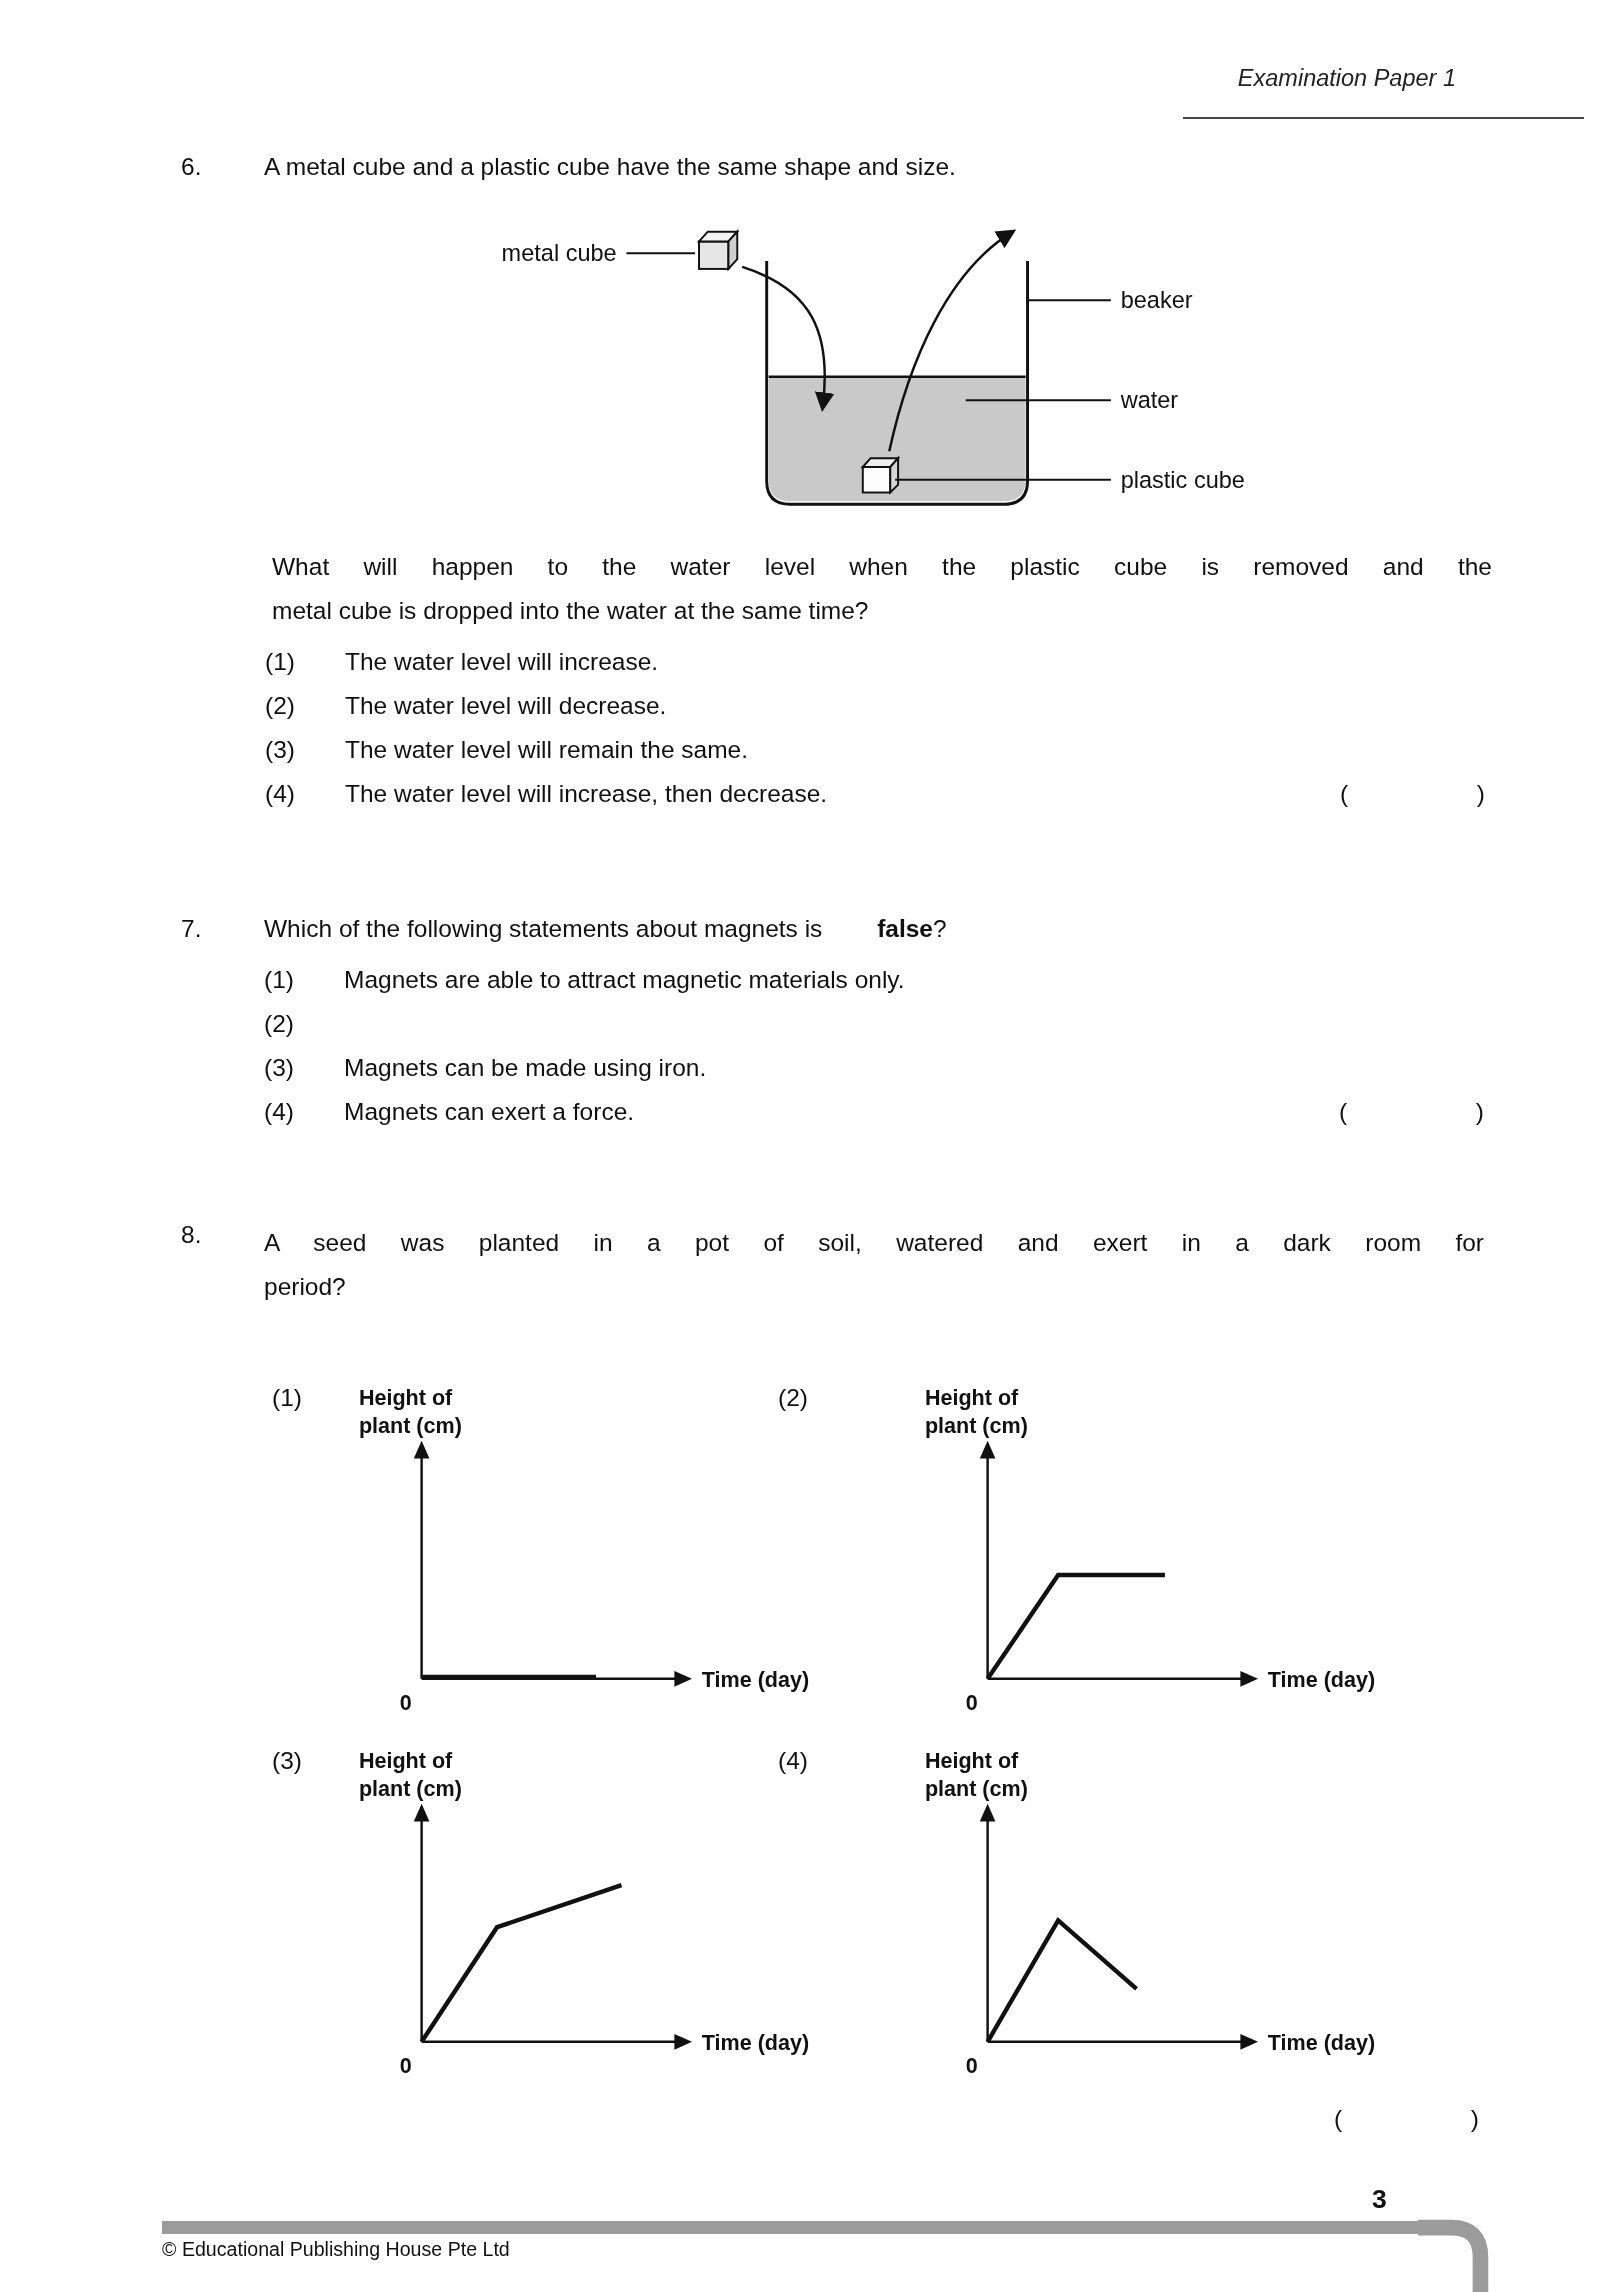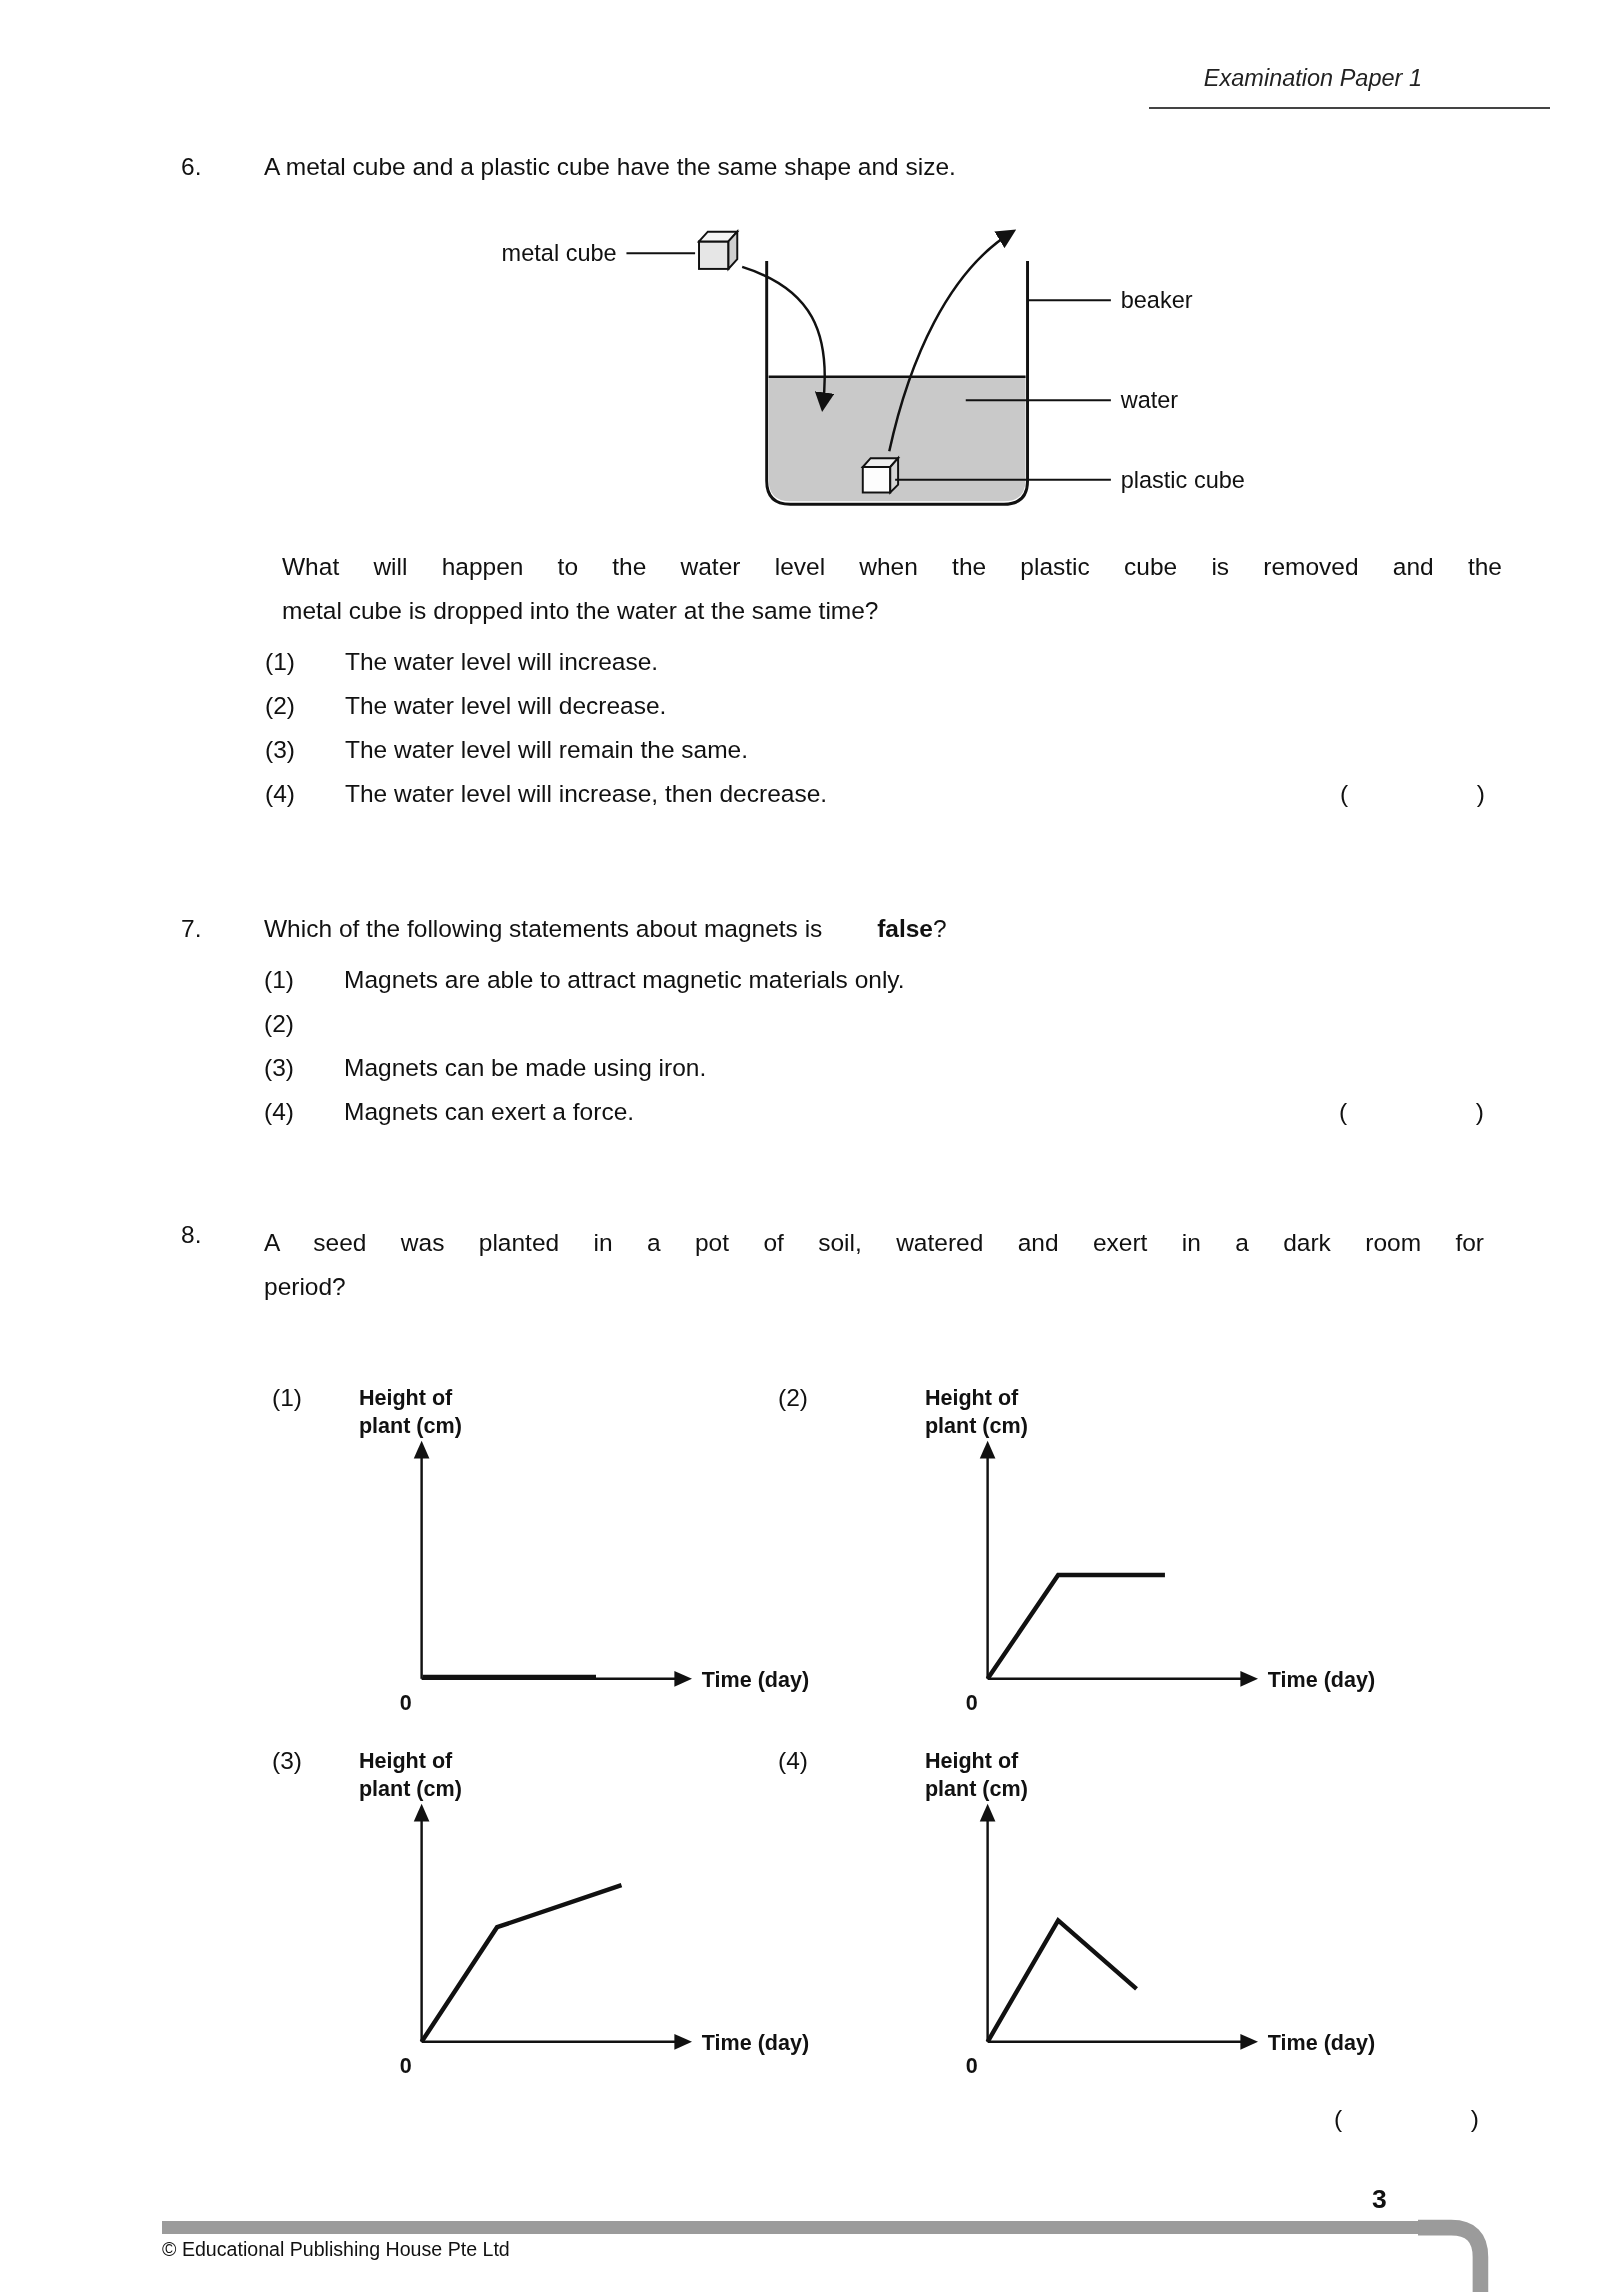--- a/index.html
+++ b/index.html
@@ -7,21 +7,21 @@
   #page{position:relative;width:1621px;height:2293px;background:#fff;overflow:hidden;font-size:24.5px;}
   .abs{position:absolute;}
   .row{display:flex;}
   .qnum{width:83px;flex-shrink:0;}
   .optnum{width:80px;flex-shrink:0;}
   .opt-row{display:flex;line-height:44px;}
   .line{height:44px;line-height:44px;}
   .jline{height:44px;line-height:44px;overflow:hidden;text-align:justify;}
   .jline::after{content:"";display:inline-block;width:100%;}
   .answer-bracket{margin-left:auto;width:145px;display:flex;justify-content:space-between;}
-  #header{top:65px;left:1149px;width:401px;border-bottom:2px solid #444;padding-bottom:15px;
+  #header{top:65px;left:1183px;width:401px;border-bottom:2px solid #444;padding-bottom:25px;
           text-align:right;font-style:italic;font-size:23.5px;color:#222;}
   #header .ht{padding-right:128px;}
   .dlabel{font-size:24px;fill:#111;font-family:"Liberation Sans",sans-serif;}
   .glabel{font-size:22px;font-weight:bold;fill:#111;font-family:"Liberation Sans",sans-serif;}
   .axis{stroke:#111;stroke-width:2.5;}
   .dline{stroke:#111;stroke-width:2;}
   .dataline{stroke:#111;stroke-width:4.5;fill:none;}
   .graph-label{font-size:24.5px;}
   #footer-bar{top:2221px;left:162px;width:1257px;height:12.7px;background:#9b9b9b;}
   #page-number{top:2184px;left:1372px;font-size:26.5px;font-weight:bold;}
@@ -76,21 +76,21 @@
     <line x1="594" y1="88" x2="678" y2="88" class="dline"></line>
     <text x="688" y="96" class="dlabel">beaker</text>
 
     <line x1="530" y1="190" x2="678" y2="190" class="dline"></line>
     <text x="688" y="198" class="dlabel">water</text>
 
     <line x1="458" y1="271" x2="678" y2="271" class="dline"></line>
     <text x="688" y="279" class="dlabel">plastic cube</text>
   </svg>
 
-  <div class="abs" style="top:545px;left:282px;width:1220px;">
+  <div class="abs" style="top:545px;left:272px;width:1220px;">
     <div class="jline">What will happen to the water level when the plastic cube is removed and the</div>
     <div class="line">metal cube is dropped into the water at the same time?</div>
   </div>
 
   <div class="abs" style="top:640px;left:265px;width:1220px;">
     <div class="opt-row">
       <span class="optnum">(1)</span>
       <span>The water level will increase.</span>
     </div>
     <div class="opt-row">

